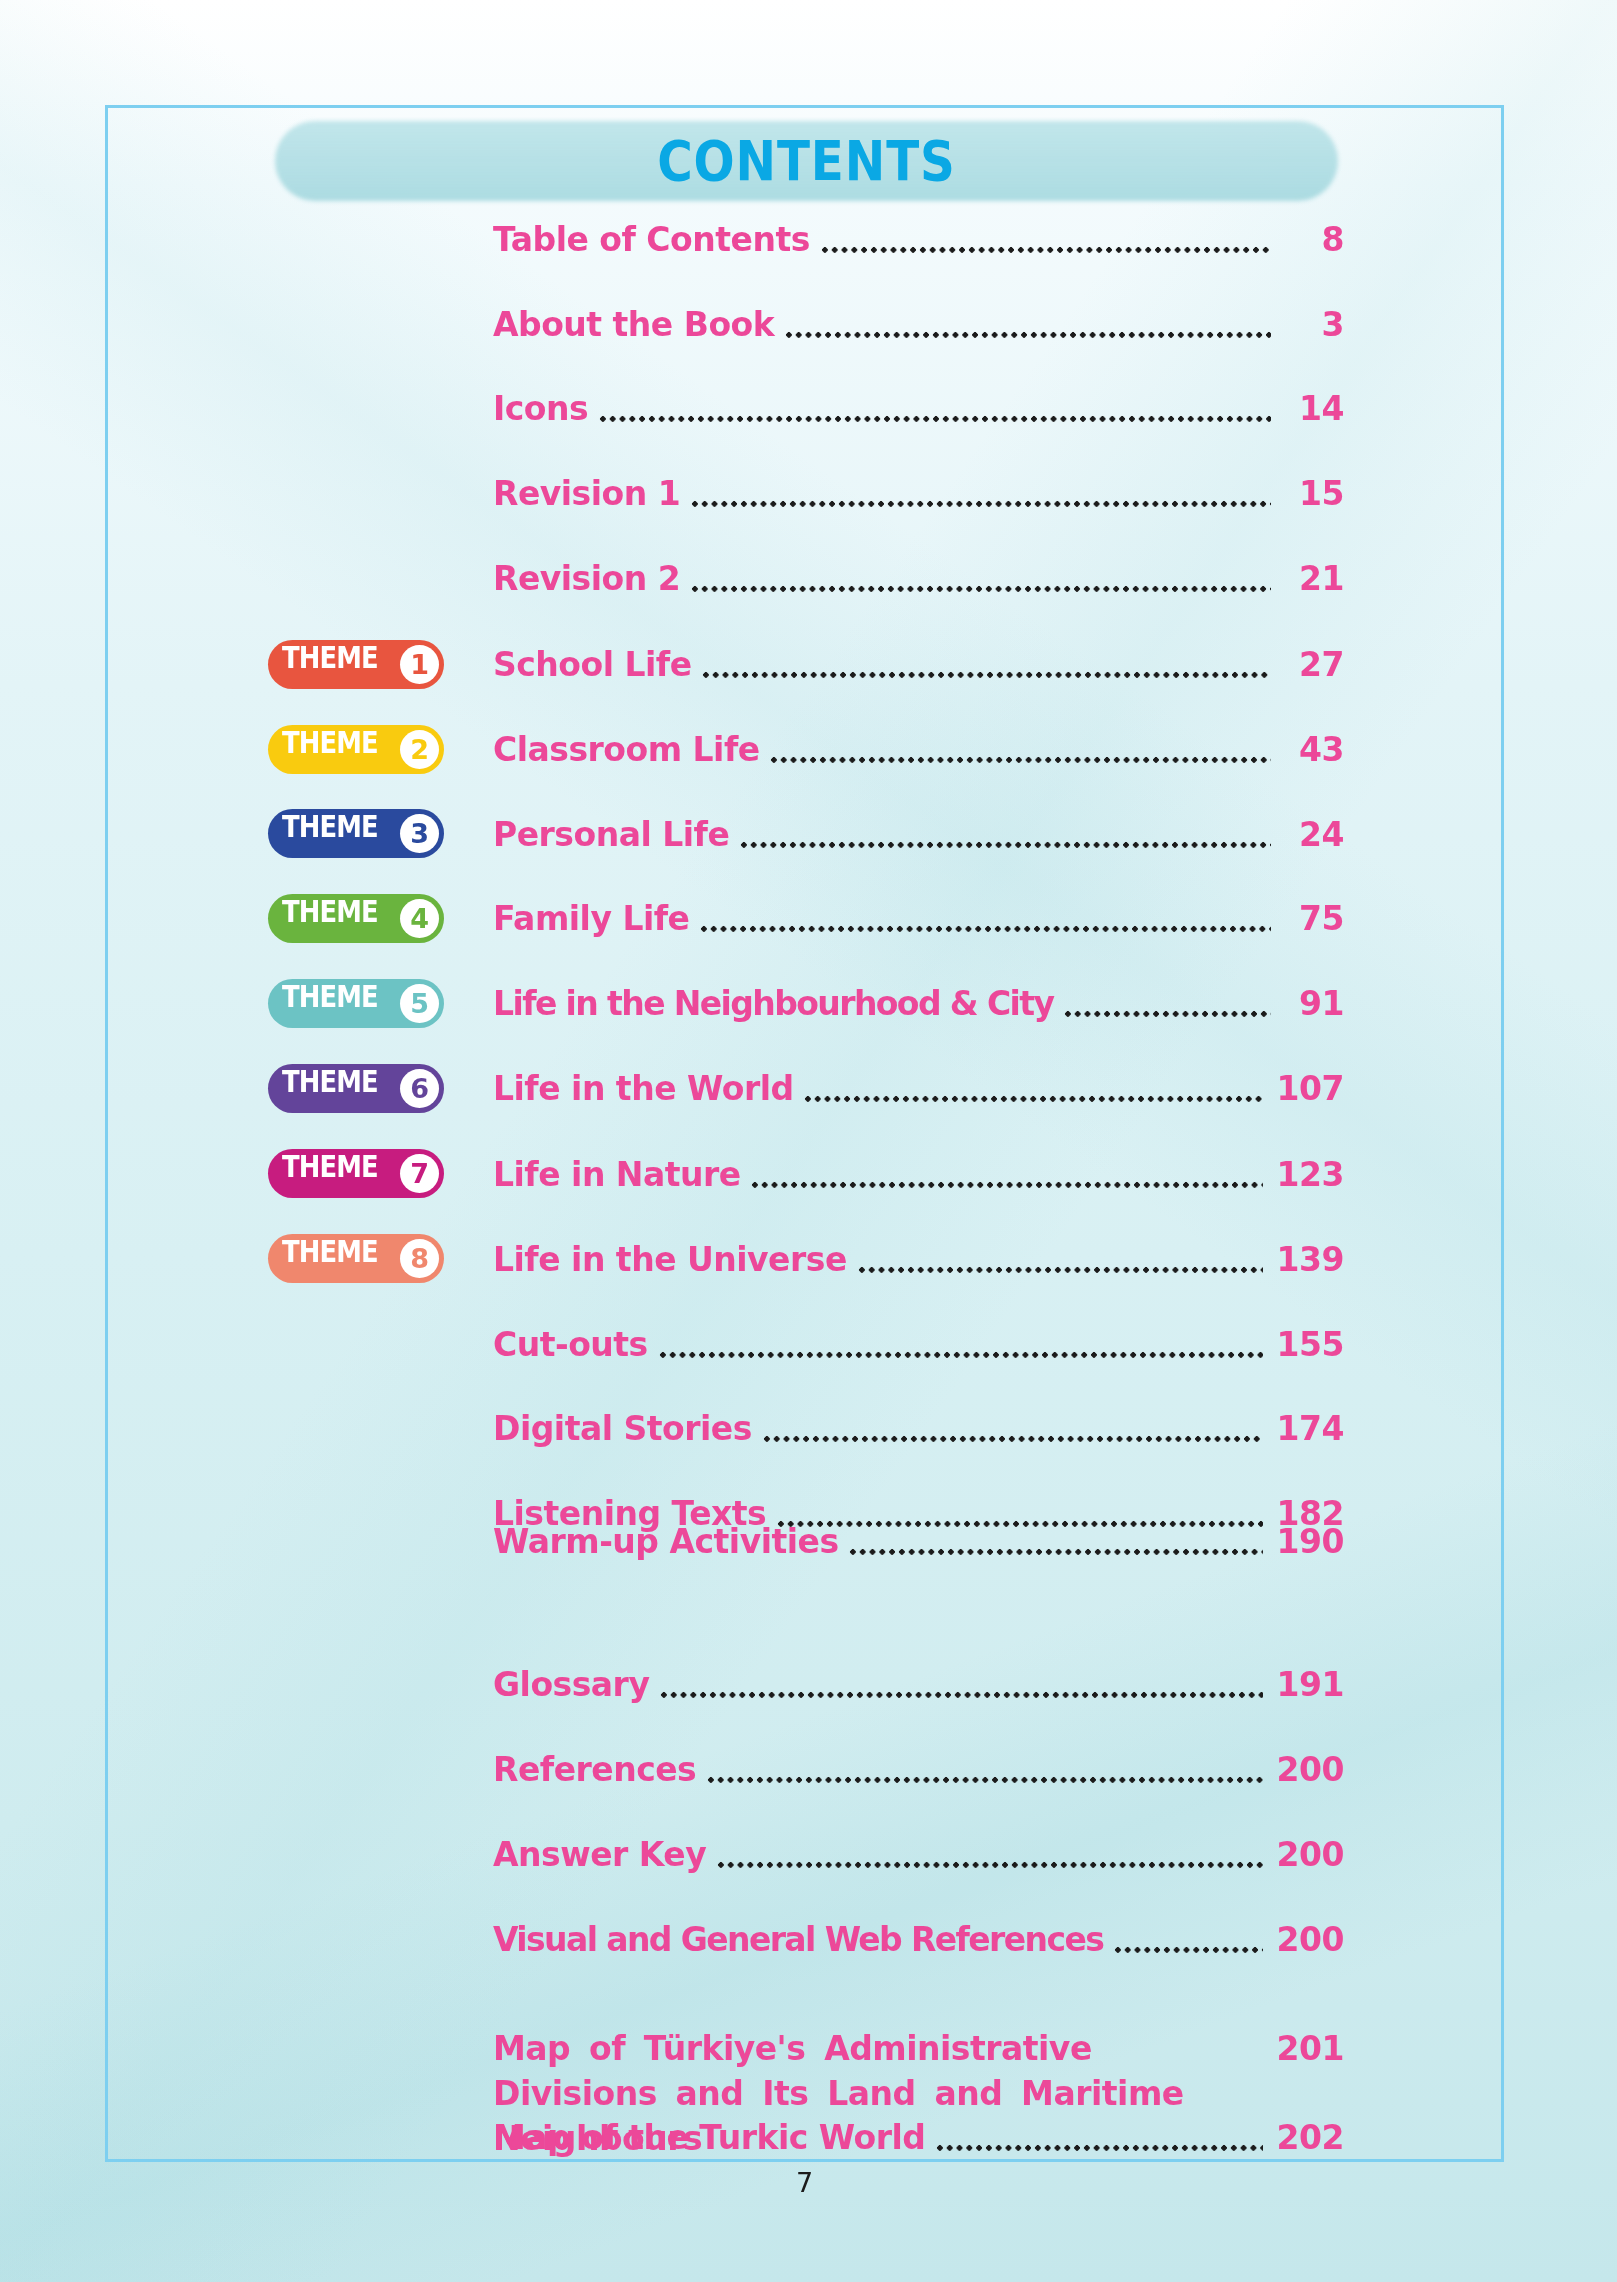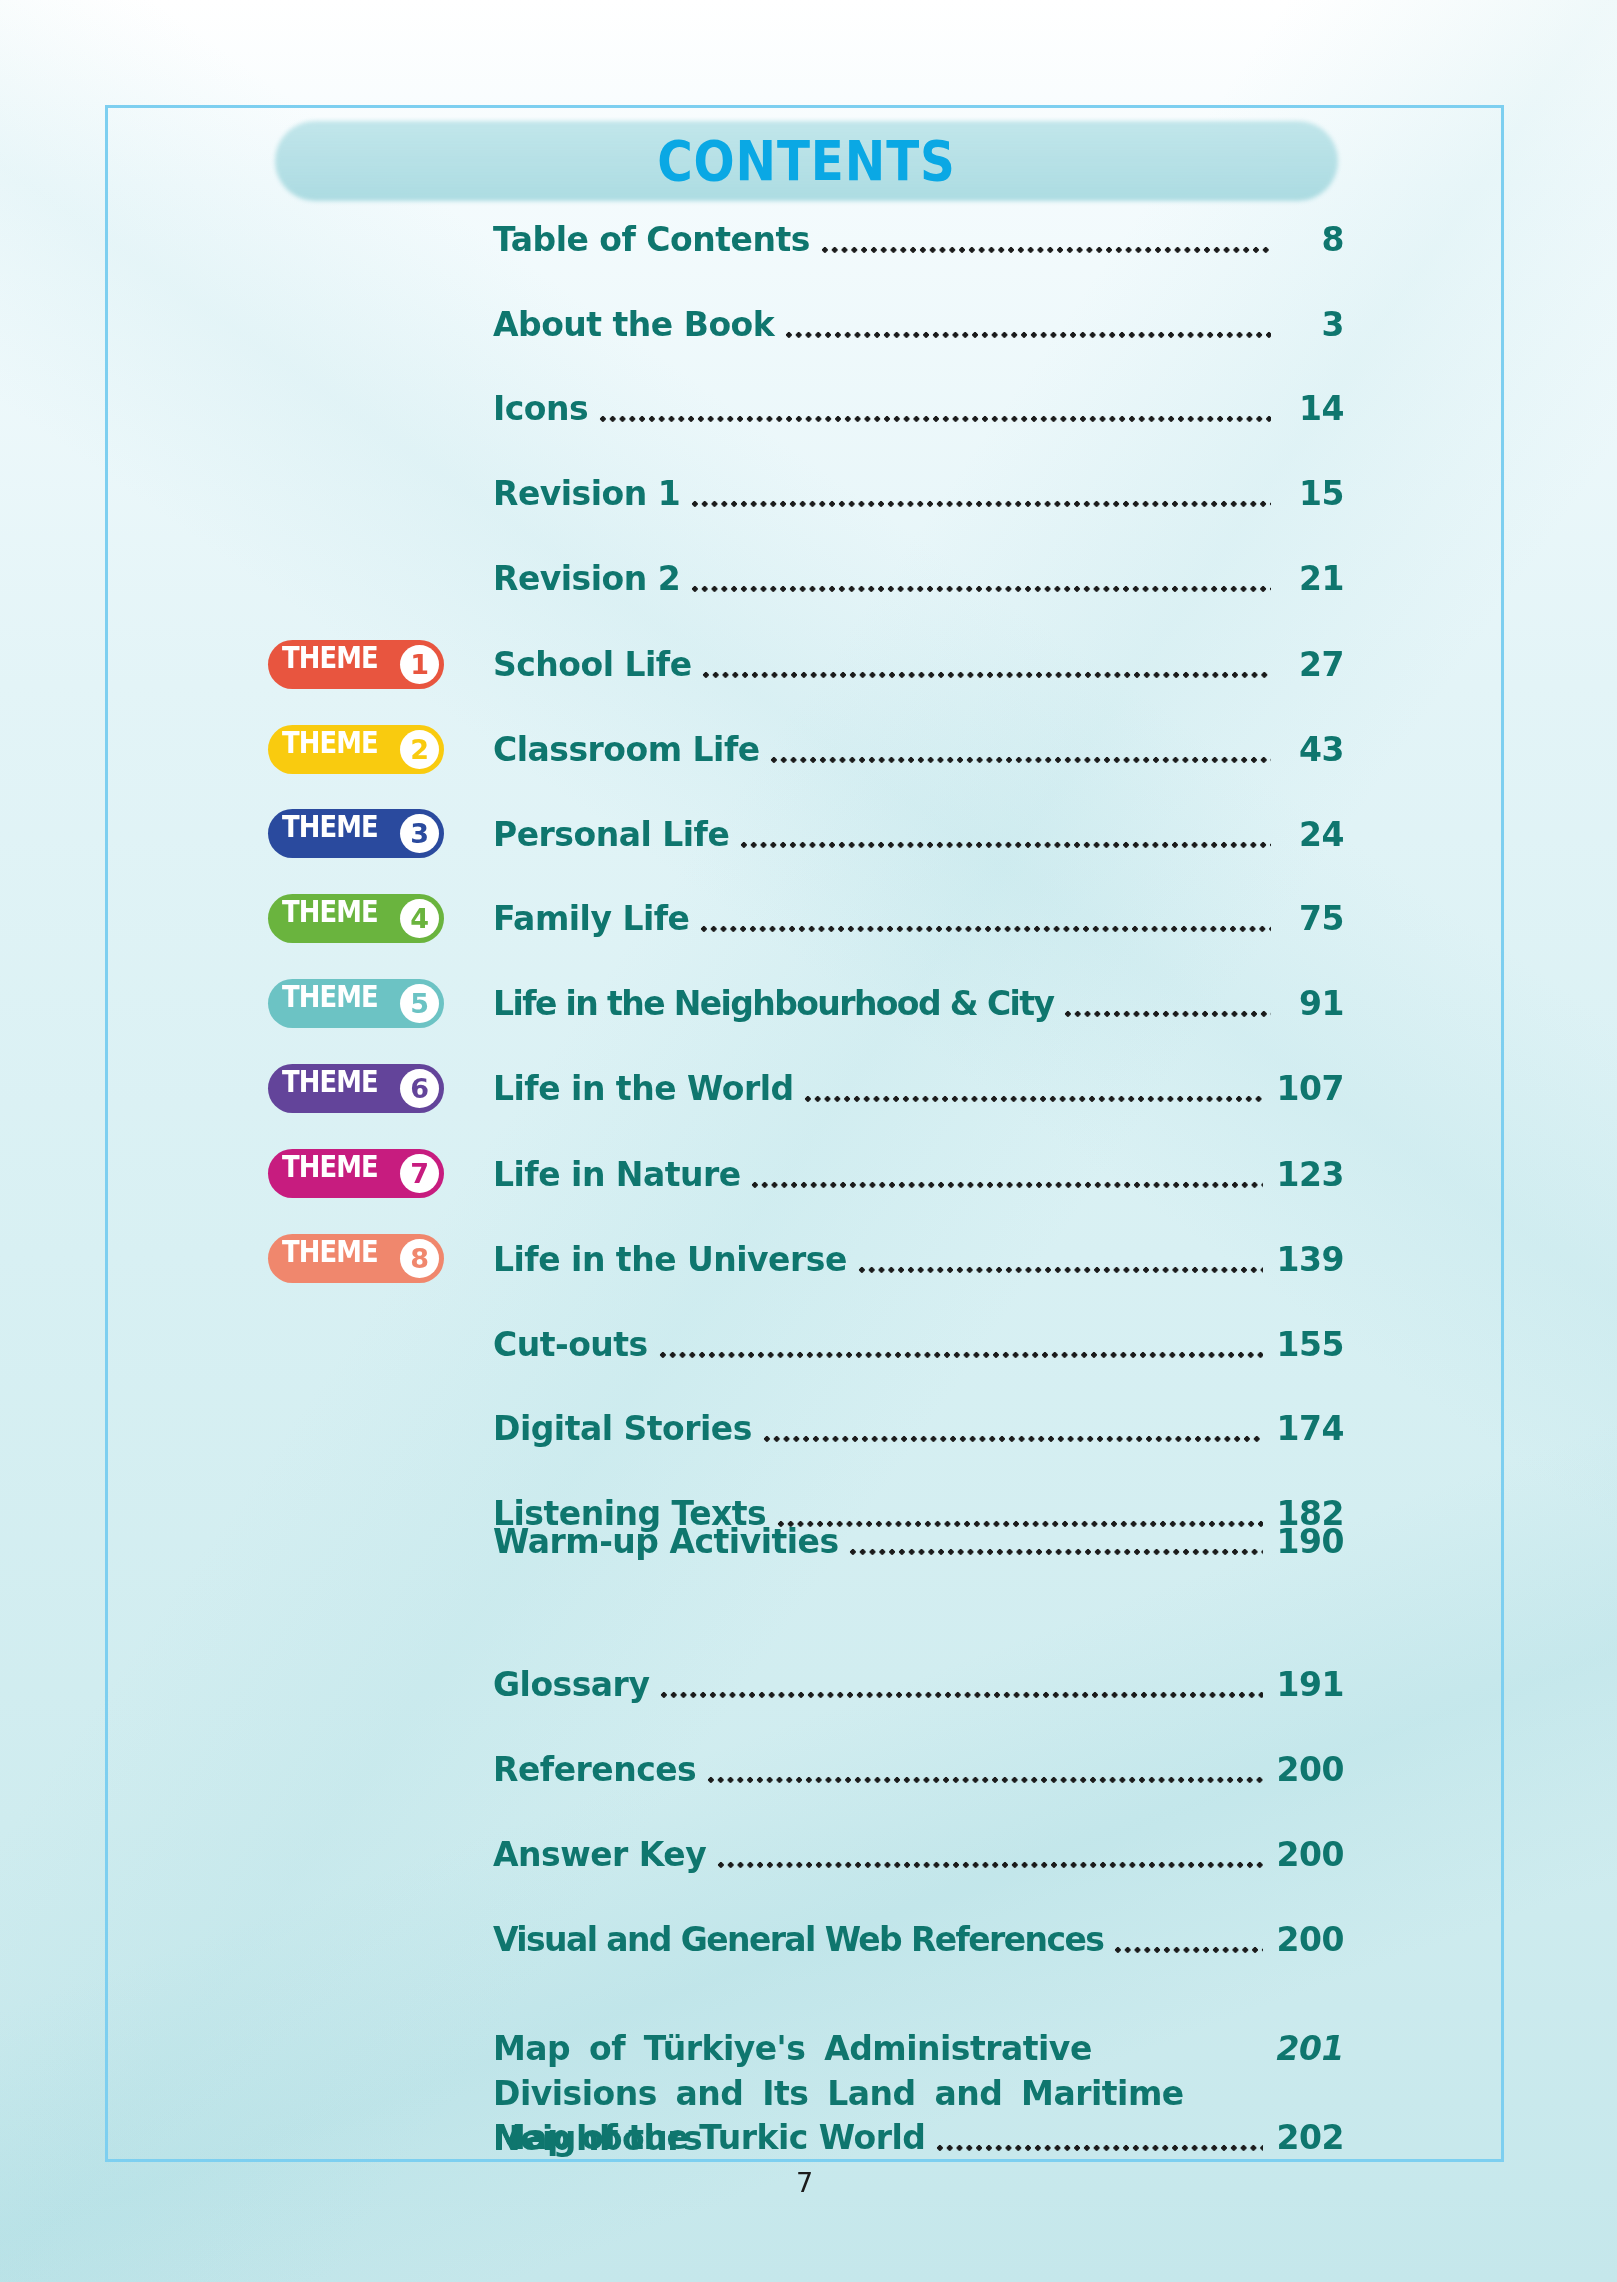--- a/index.html
+++ b/index.html
@@ -29,32 +29,32 @@
     position:absolute; left:275px; top:121px; width:1063px; height:80px;
     display:flex; align-items:center; justify-content:center;
     color:#0aa8e4; font-weight:700; font-size:55px; letter-spacing:1px;
     font-family:"DejaVu Sans", sans-serif;
     transform: scaleX(0.88);
   }
   .row {
     position:absolute; left:493px; width:851px; height:59px;
     display:flex; align-items:center;
     font-family:"DejaVu Sans", sans-serif; font-weight:700; font-size:33px;
-    color:#0f766e; letter-spacing:-0.5px;
+    color:#ec4899; letter-spacing:-0.5px;
   }
   .row .lbl { white-space:nowrap; transform-origin:left center; }
   .row .dots {
     flex:1; margin:0 13.7px 0 9.8px; height:7.8px; align-self:flex-end; margin-bottom:15.6px;
     background-image: radial-gradient(circle, #1b1b1b 2.5px, transparent 2.9px);
     background-size: 9.8px 7.8px; background-repeat: repeat-x; background-position: left center;
   }
   .row .num { min-width:59px; text-align:right; white-space:nowrap; }
   .row.multi { height:94px; align-items:flex-start;margin-top:36px; }
   .row.multi .lbl { white-space:normal; line-height:45px; width:770px; word-spacing:7.8px; }
-  .row.multi .num { line-height:45px; margin-left:auto;font-style:italic; }
+  .row.multi .num { line-height:45px; margin-left:auto; }
   .pill {
     position:absolute; left:268px; width:176px; height:49px; border-radius:24.4px;
     display:flex; justify-content:flex-start; box-sizing:border-box;
     padding-left:13.7px;
     font-family:"DejaVu Sans", sans-serif; font-weight:700; font-size:30px; color:#ffffff;
     letter-spacing:-1px;
   }
   .pill .word { transform: scaleX(0.86); transform-origin:left center; display:inline-block; width:109px; }
   .pill .circ {
     position:absolute; right:4.9px; top:4.9px; width:39px; height:39px; border-radius:50%;

